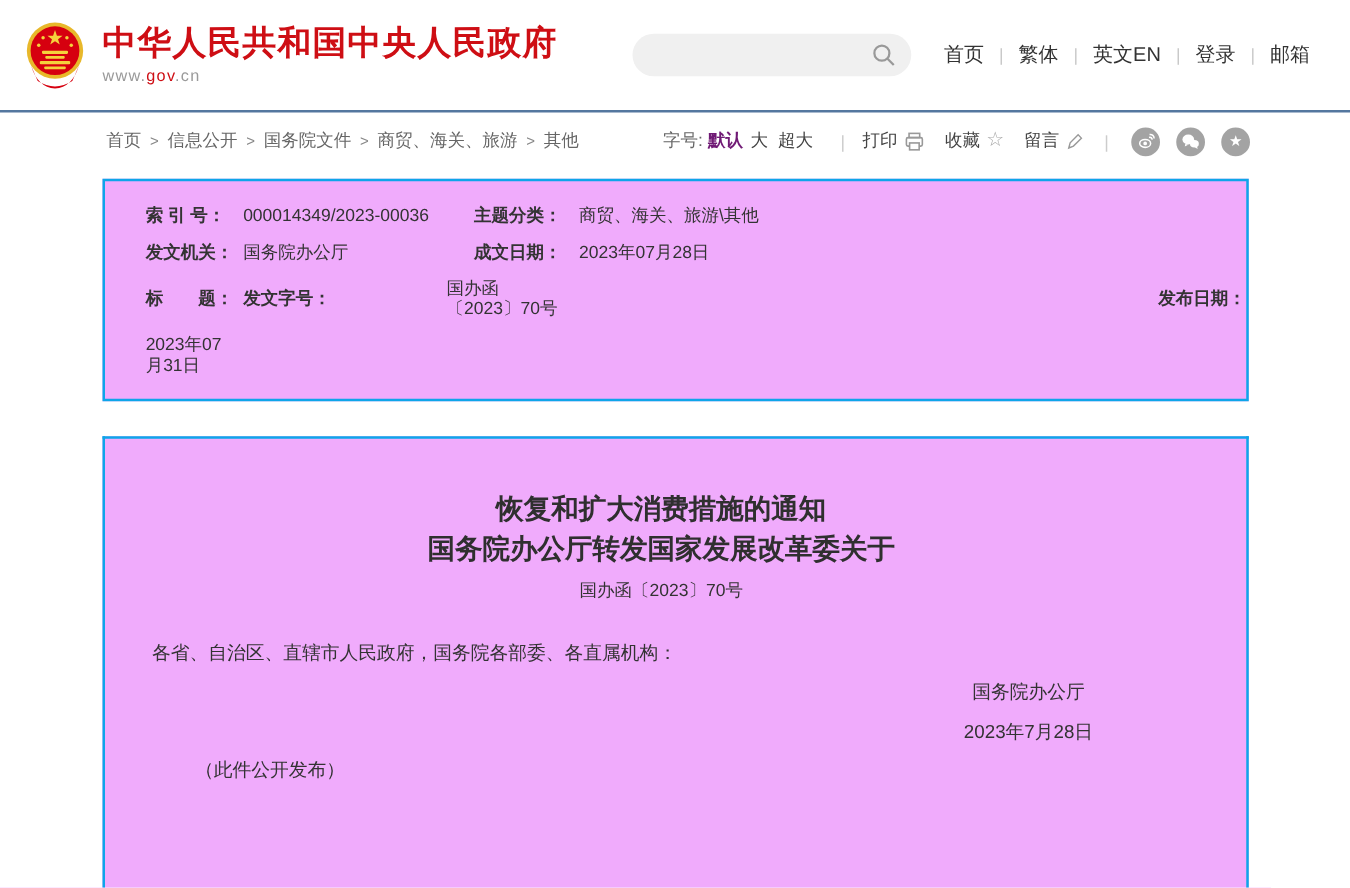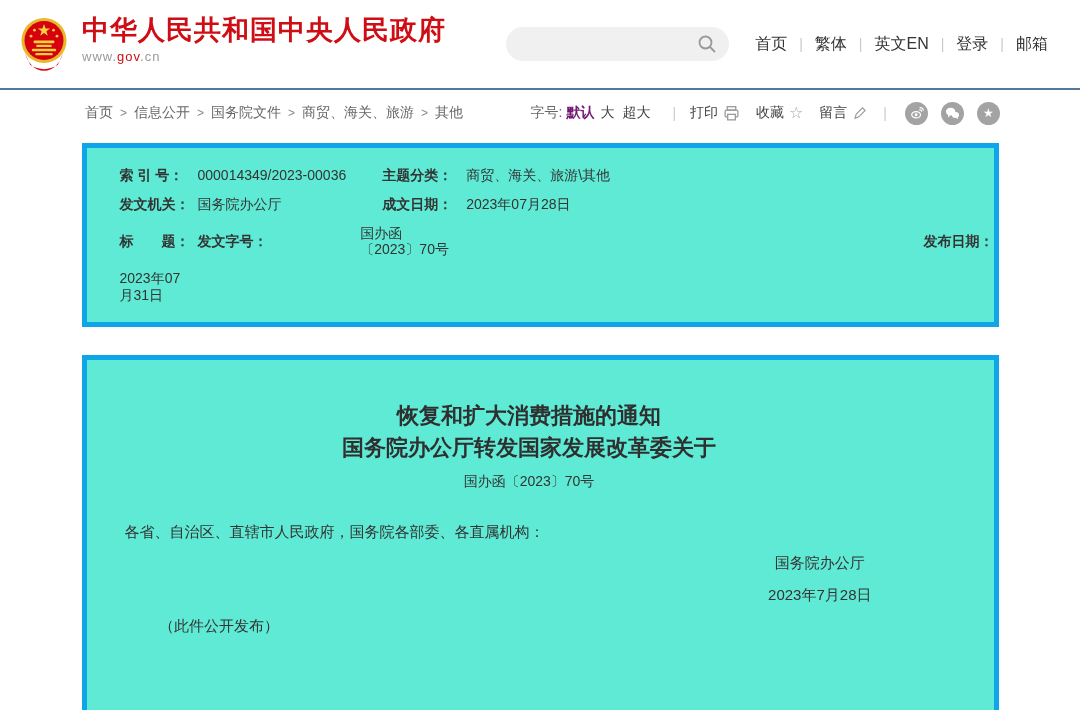--- a/index.html
+++ b/index.html
@@ -1,21 +1,21 @@
 <!DOCTYPE html>
 <html><head>
 <meta charset="utf-8">
 <style>
   * { margin:0; padding:0; box-sizing:border-box; }
   html,body { width:1080px; height:710px; overflow:hidden; background:#fff;
     font-family:"Liberation Sans","DejaVu Sans",sans-serif; color:#333; }
 
   
   .header { height:88px; display:flex; align-items:center; padding:0 32px 0 18px; background:#fff; }
-  .logo-wrap { display:flex; align-items:flex-start; }
+  .logo-wrap { display:flex; align-items:center; }
   .emblem { width:52px; height:56px; margin-right:12px; }
   .site-title { font-size:27px; font-weight:bold; color:#ce0e14; letter-spacing:1px; line-height:1.1; }
   .site-url { font-size:13px; color:#9a9a9a; letter-spacing:1px; margin-top:3px; }
   .site-url .gov { color:#ce0e14; }
   .search-box { position:relative; width:223px; height:34px; margin-left:auto; }
   .search-input { width:100%; height:100%; border:none; outline:none; background:#f0f0f0;
     border-radius:17px; padding:0 40px 0 16px; font-size:14px; color:#333; }
   .search-icon { position:absolute; right:12px; top:7px; width:20px; height:20px; }
   .top-nav { display:flex; align-items:center; margin-left:26px; font-size:16px; color:#333; }
   .top-nav a { color:#333; text-decoration:none; white-space:nowrap; }
@@ -33,21 +33,21 @@
   .fs-opt { margin-right:8px; color:#444; }
   .vsep { color:#ccc; margin:0 14px; }
   .tool-item { display:flex; align-items:center; margin-right:16px; color:#444; }
   .tool-item svg, .tool-item .glyph { margin-left:5px; }
   .glyph { color:#aaa; font-size:16px; line-height:1; }
   .social { display:flex; align-items:center; gap:13px; margin-left:4px; }
   .soc { width:23px; height:23px; border-radius:50%; background:#a3a3a3; display:flex;
     align-items:center; justify-content:center; color:#fff; font-size:12px; }
 
   
-  .box { width:917px; margin:0 auto; border:5px solid #0ea5e9; background:#5eead4; }
+  .box { width:917px; margin:0 auto; border:2px solid #0ea5e9; background:#f0abfc; }
   .meta-box { margin-top:7px; padding:13px 0 12px 33px; }
   .meta-grid { display:grid; grid-template-columns:64px auto 92px 1fr; column-gap:14px;
     row-gap:0; font-size:14px; align-items:center; }
   .meta-grid > div { padding:6px 0; line-height:1.2; }
   .mlabel { font-weight:bold; color:#333; white-space:pre; }
   .mvalue { color:#333; }
   .span3 { grid-column:2 / 5; }
 
   
   .doc-box { margin-top:28px; height:430px; border-bottom:none; padding:40px 60px 0 38px; }

